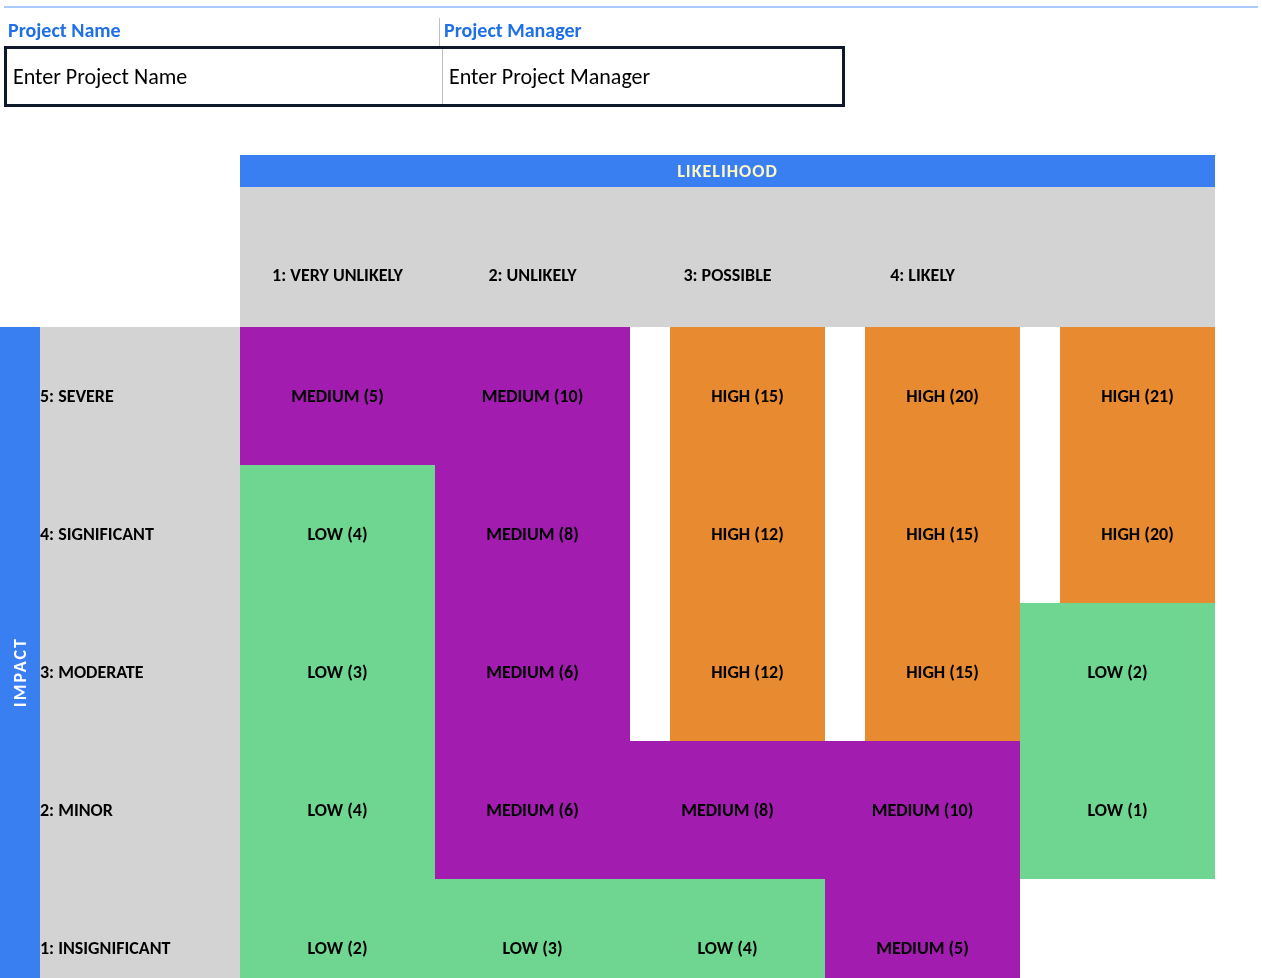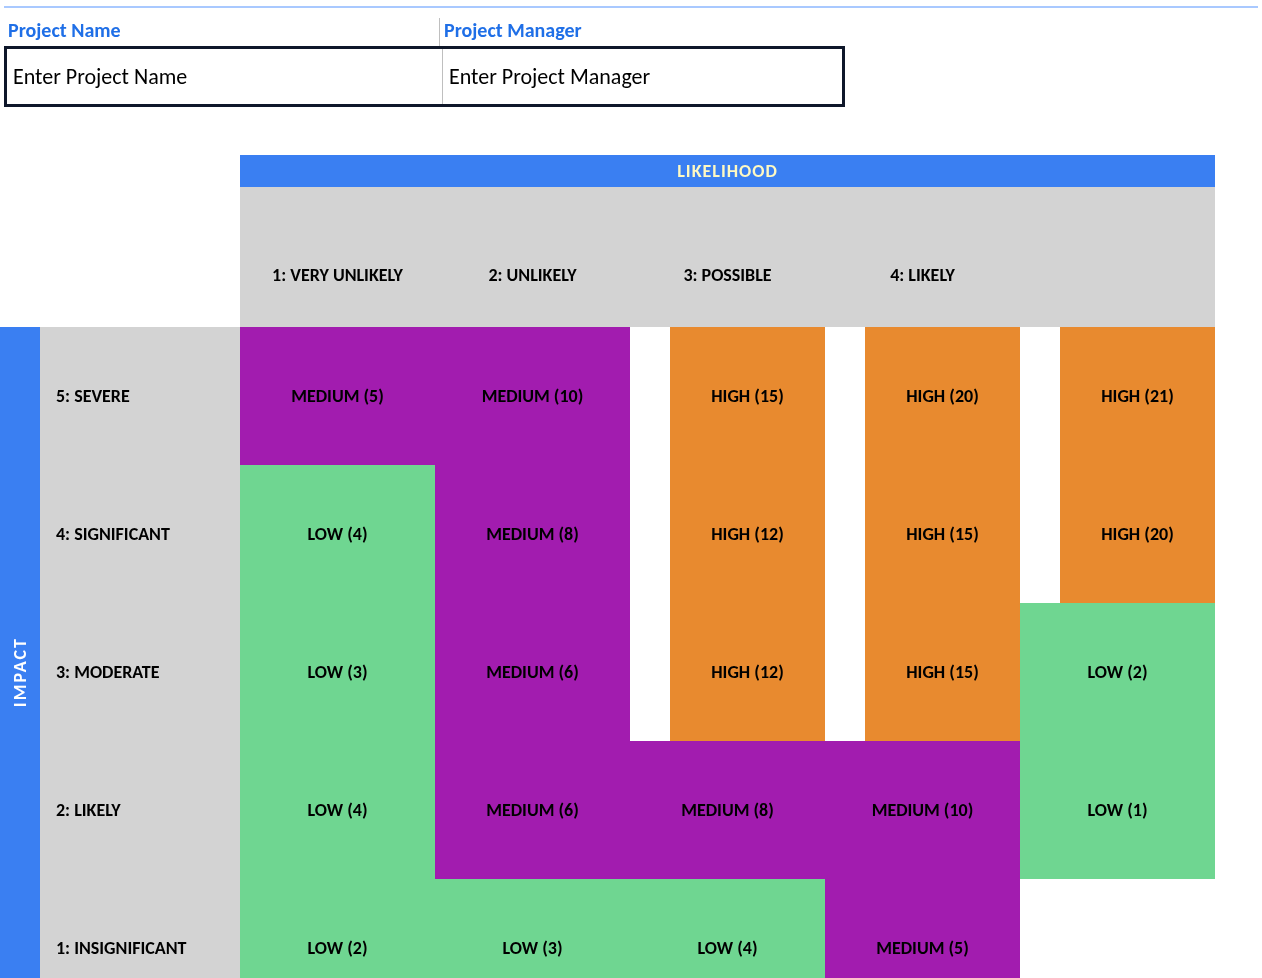--- a/index.html
+++ b/index.html
@@ -17,21 +17,21 @@
   .matrix{display:grid;
     grid-template-columns:40px 200px repeat(5,1fr);
     grid-template-rows:32px 140px repeat(5,138px);
     width:1215px;font-weight:bold;}
   .likelihood-bar{grid-column:3 / span 5;grid-row:1;background:#3a7ff2;color:#fef9c3;text-align:center;display:flex;align-items:center;justify-content:center;font-size:18px;letter-spacing:1px;}
   .col-heads{grid-column:3 / span 5;grid-row:2;display:grid;grid-template-columns:repeat(5,1fr);background:#d3d3d3;}
   .col-heads div{display:flex;align-items:center;justify-content:center;text-align:right;font-size:18px;margin-top:36px;}
   .impact-bar{grid-column:1;grid-row:3 / span 5;background:#3a7ff2;color:#fff;display:flex;align-items:center;justify-content:center;}
   .impact-bar span{writing-mode:vertical-rl;transform:rotate(180deg);font-size:18px;letter-spacing:2px;}
   .row-heads{grid-column:2;grid-row:3 / span 5;display:grid;grid-template-rows:repeat(5,1fr);background:#d3d3d3;}
-  .row-heads div{display:flex;align-items:center;padding-left:16px;font-size:18px;}
+  .row-heads div{display:flex;align-items:center;font-size:18px;}
   .cells{grid-column:3 / span 5;grid-row:3 / span 5;display:grid;grid-template-columns:repeat(5,1fr);grid-template-rows:repeat(5,1fr);}
   .cells div{display:flex;align-items:center;justify-content:center;font-size:18px;}
   .LOW{background:#6fd691;}
   .MEDIUM{background:#a21caf;}
   .HIGH{background:#e88a2f;margin-left:40px;}
 </style>
 </head>
 <body>
 
 <div class="top">
@@ -59,21 +59,21 @@
     </div>
 
     <div class="impact-bar">
       <span>IMPACT</span>
     </div>
 
     <div class="row-heads">
       <div>5: SEVERE</div>
       <div>4: SIGNIFICANT</div>
       <div>3: MODERATE</div>
-      <div>2: LIKELY</div>
+      <div>2: MINOR</div>
       <div>1: INSIGNIFICANT</div>
     </div>
 
     <div class="cells" id="matrix-cells">
         <div class="MEDIUM">MEDIUM (5)</div>
         <div class="MEDIUM">MEDIUM (10)</div>
         <div class="HIGH">HIGH (15)</div>
         <div class="HIGH">HIGH (20)</div>
         <div class="HIGH">HIGH (21)</div>
         <div class="LOW">LOW (4)</div>

